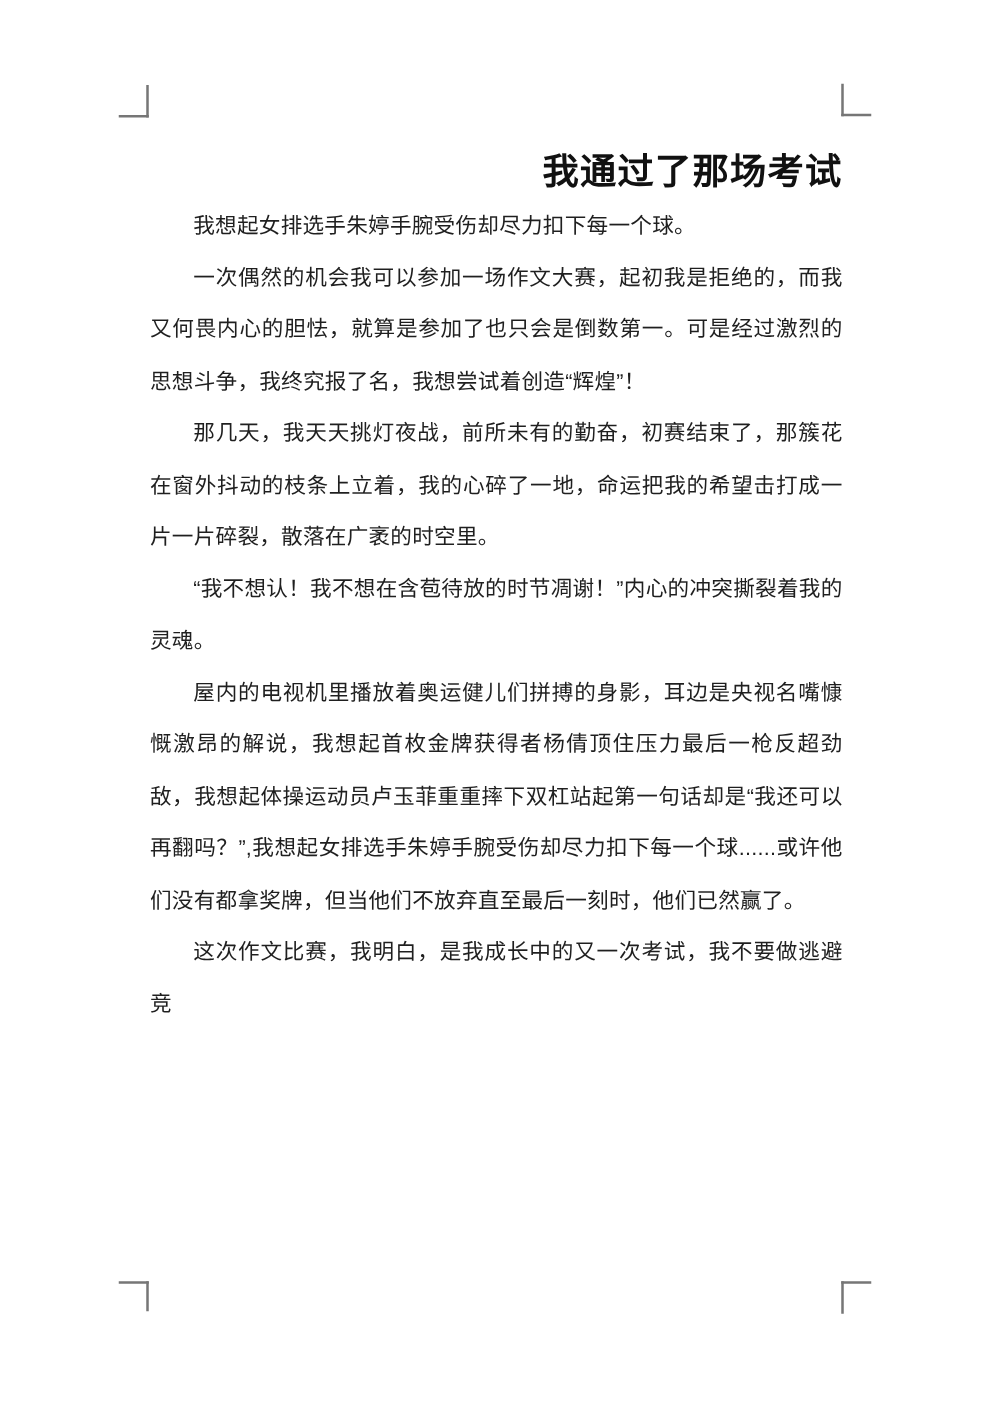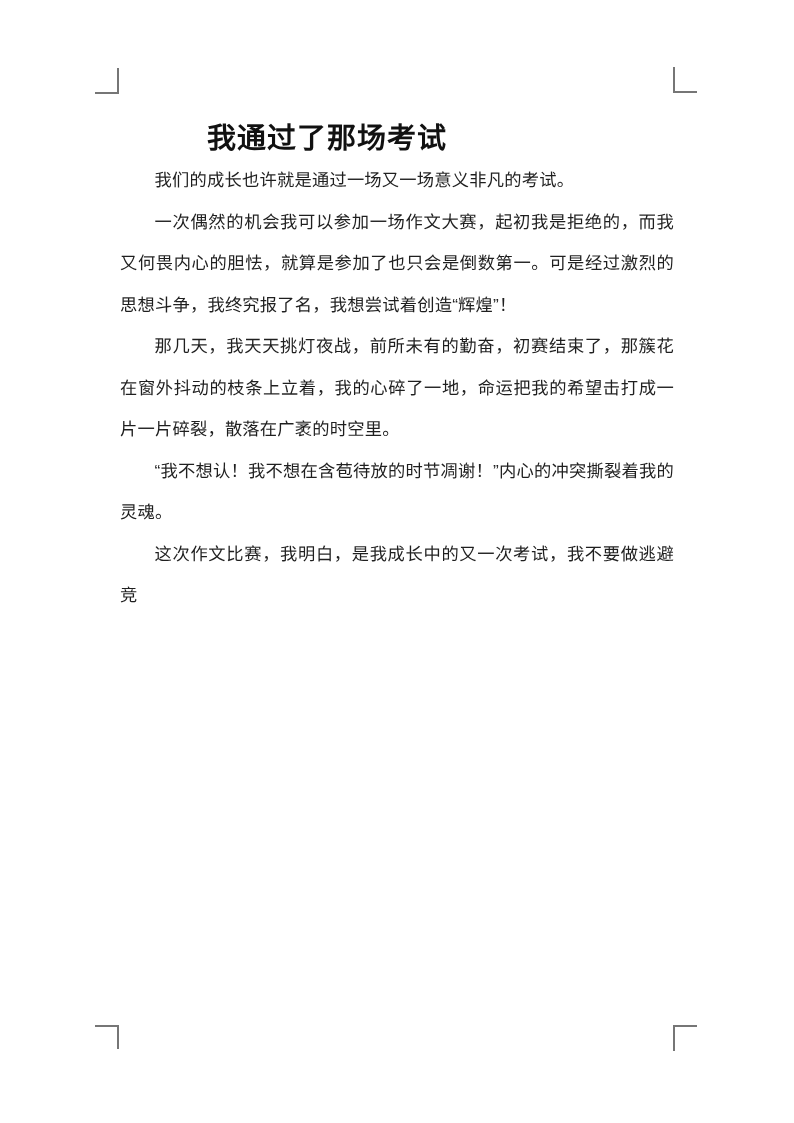--- a/index.html
+++ b/index.html
@@ -38,20 +38,21 @@
 
   .doc-title {
     font-size: 29px;
     font-weight: 700;
     line-height: 44px;
     margin-top: 21px;
     padding-left: 87px;
     letter-spacing: 1px;
     color: #111111;
     white-space: nowrap;
+    text-align: right;
   }
 
   .para {
     font-size: 17.3px;
     line-height: 41.5px;
     text-align: justify;
     text-justify: inter-ideograph;
     text-indent: 2em;
     letter-spacing: 0.2px;
     color: #1f1f1f;
@@ -63,20 +64,21 @@
 
 <div class="page">
 
   <div class="mark mark-tl"></div>
   <div class="mark mark-tr"></div>
   <div class="mark mark-bl"></div>
   <div class="mark mark-br"></div>
 
   <div class="text-area">
     <h1 class="doc-title">我通过了那场考试</h1>
-    <p class="para">我们的成长也许就是通过一场又一场意义非凡的考试。</p>
+    <p class="para">我想起女排选手朱婷手腕受伤却尽力扣下每一个球。</p>
     <p class="para">一次偶然的机会我可以参加一场作文大赛，起初我是拒绝的，而我又何畏内心的胆怯，就算是参加了也只会是倒数第一。可是经过激烈的思想斗争，我终究报了名，我想尝试着创造“辉煌”！</p>
     <p class="para">那几天，我天天挑灯夜战，前所未有的勤奋，初赛结束了，那簇花在窗外抖动的枝条上立着，我的心碎了一地，命运把我的希望击打成一片一片碎裂，散落在广袤的时空里。</p>
     <p class="para">“我不想认！我不想在含苞待放的时节凋谢！”内心的冲突撕裂着我的灵魂。</p>
+    <p class="para">屋内的电视机里播放着奥运健儿们拼搏的身影，耳边是央视名嘴慷慨激昂的解说，我想起首枚金牌获得者杨倩顶住压力最后一枪反超劲敌，我想起体操运动员卢玉菲重重摔下双杠站起第一句话却是“我还可以再翻吗？”,我想起女排选手朱婷手腕受伤却尽力扣下每一个球......或许他们没有都拿奖牌，但当他们不放弃直至最后一刻时，他们已然赢了。</p>
     <p class="para">这次作文比赛，我明白，是我成长中的又一次考试，我不要做逃避竞</p>
   </div>
 
 </div>
 
 </body></html>

